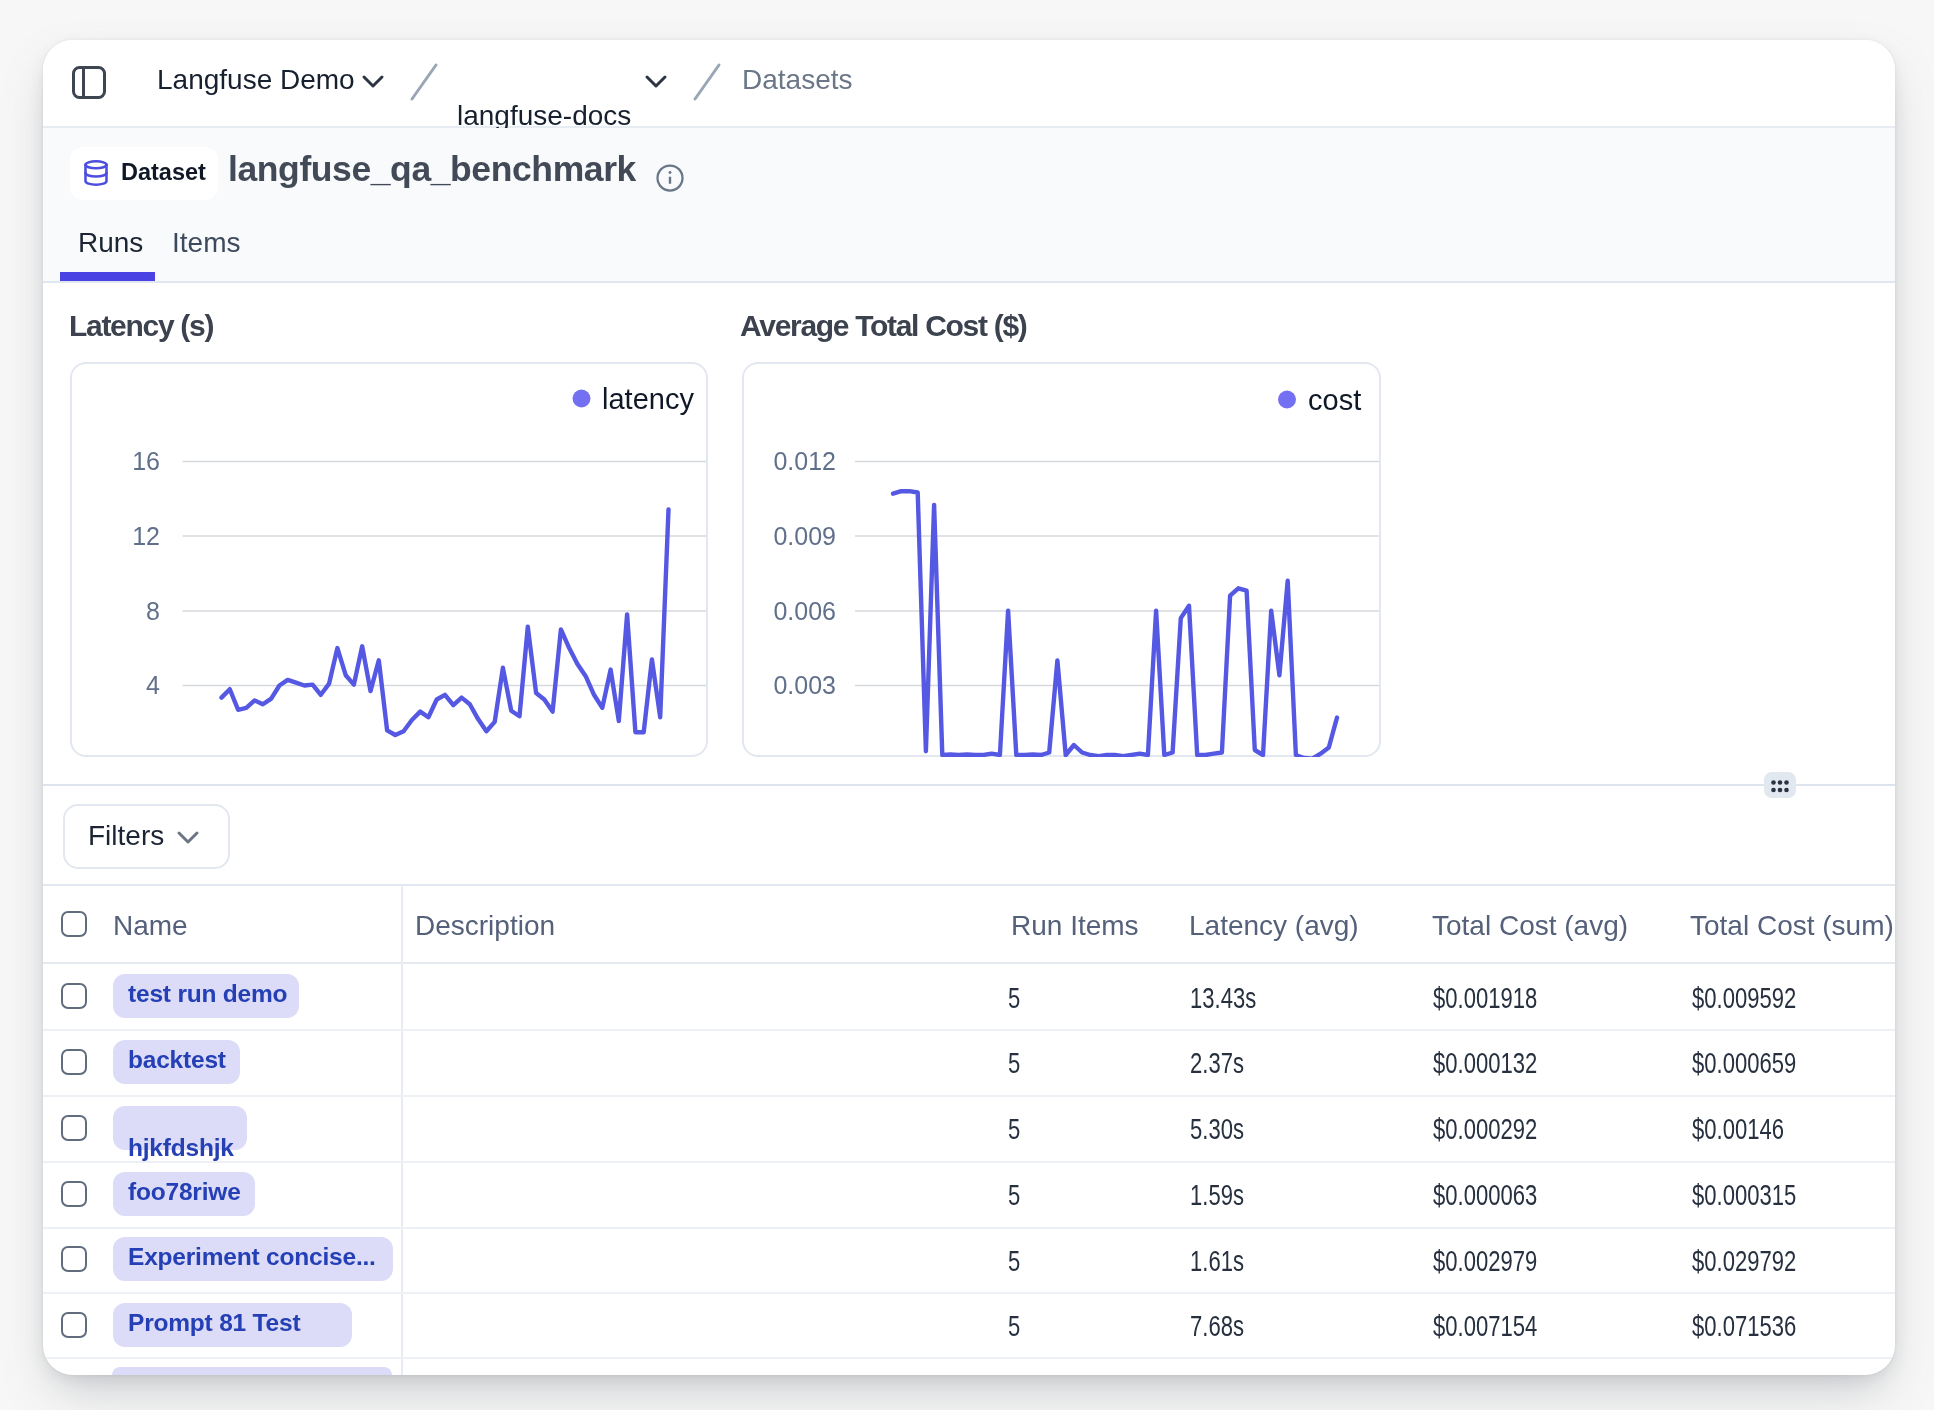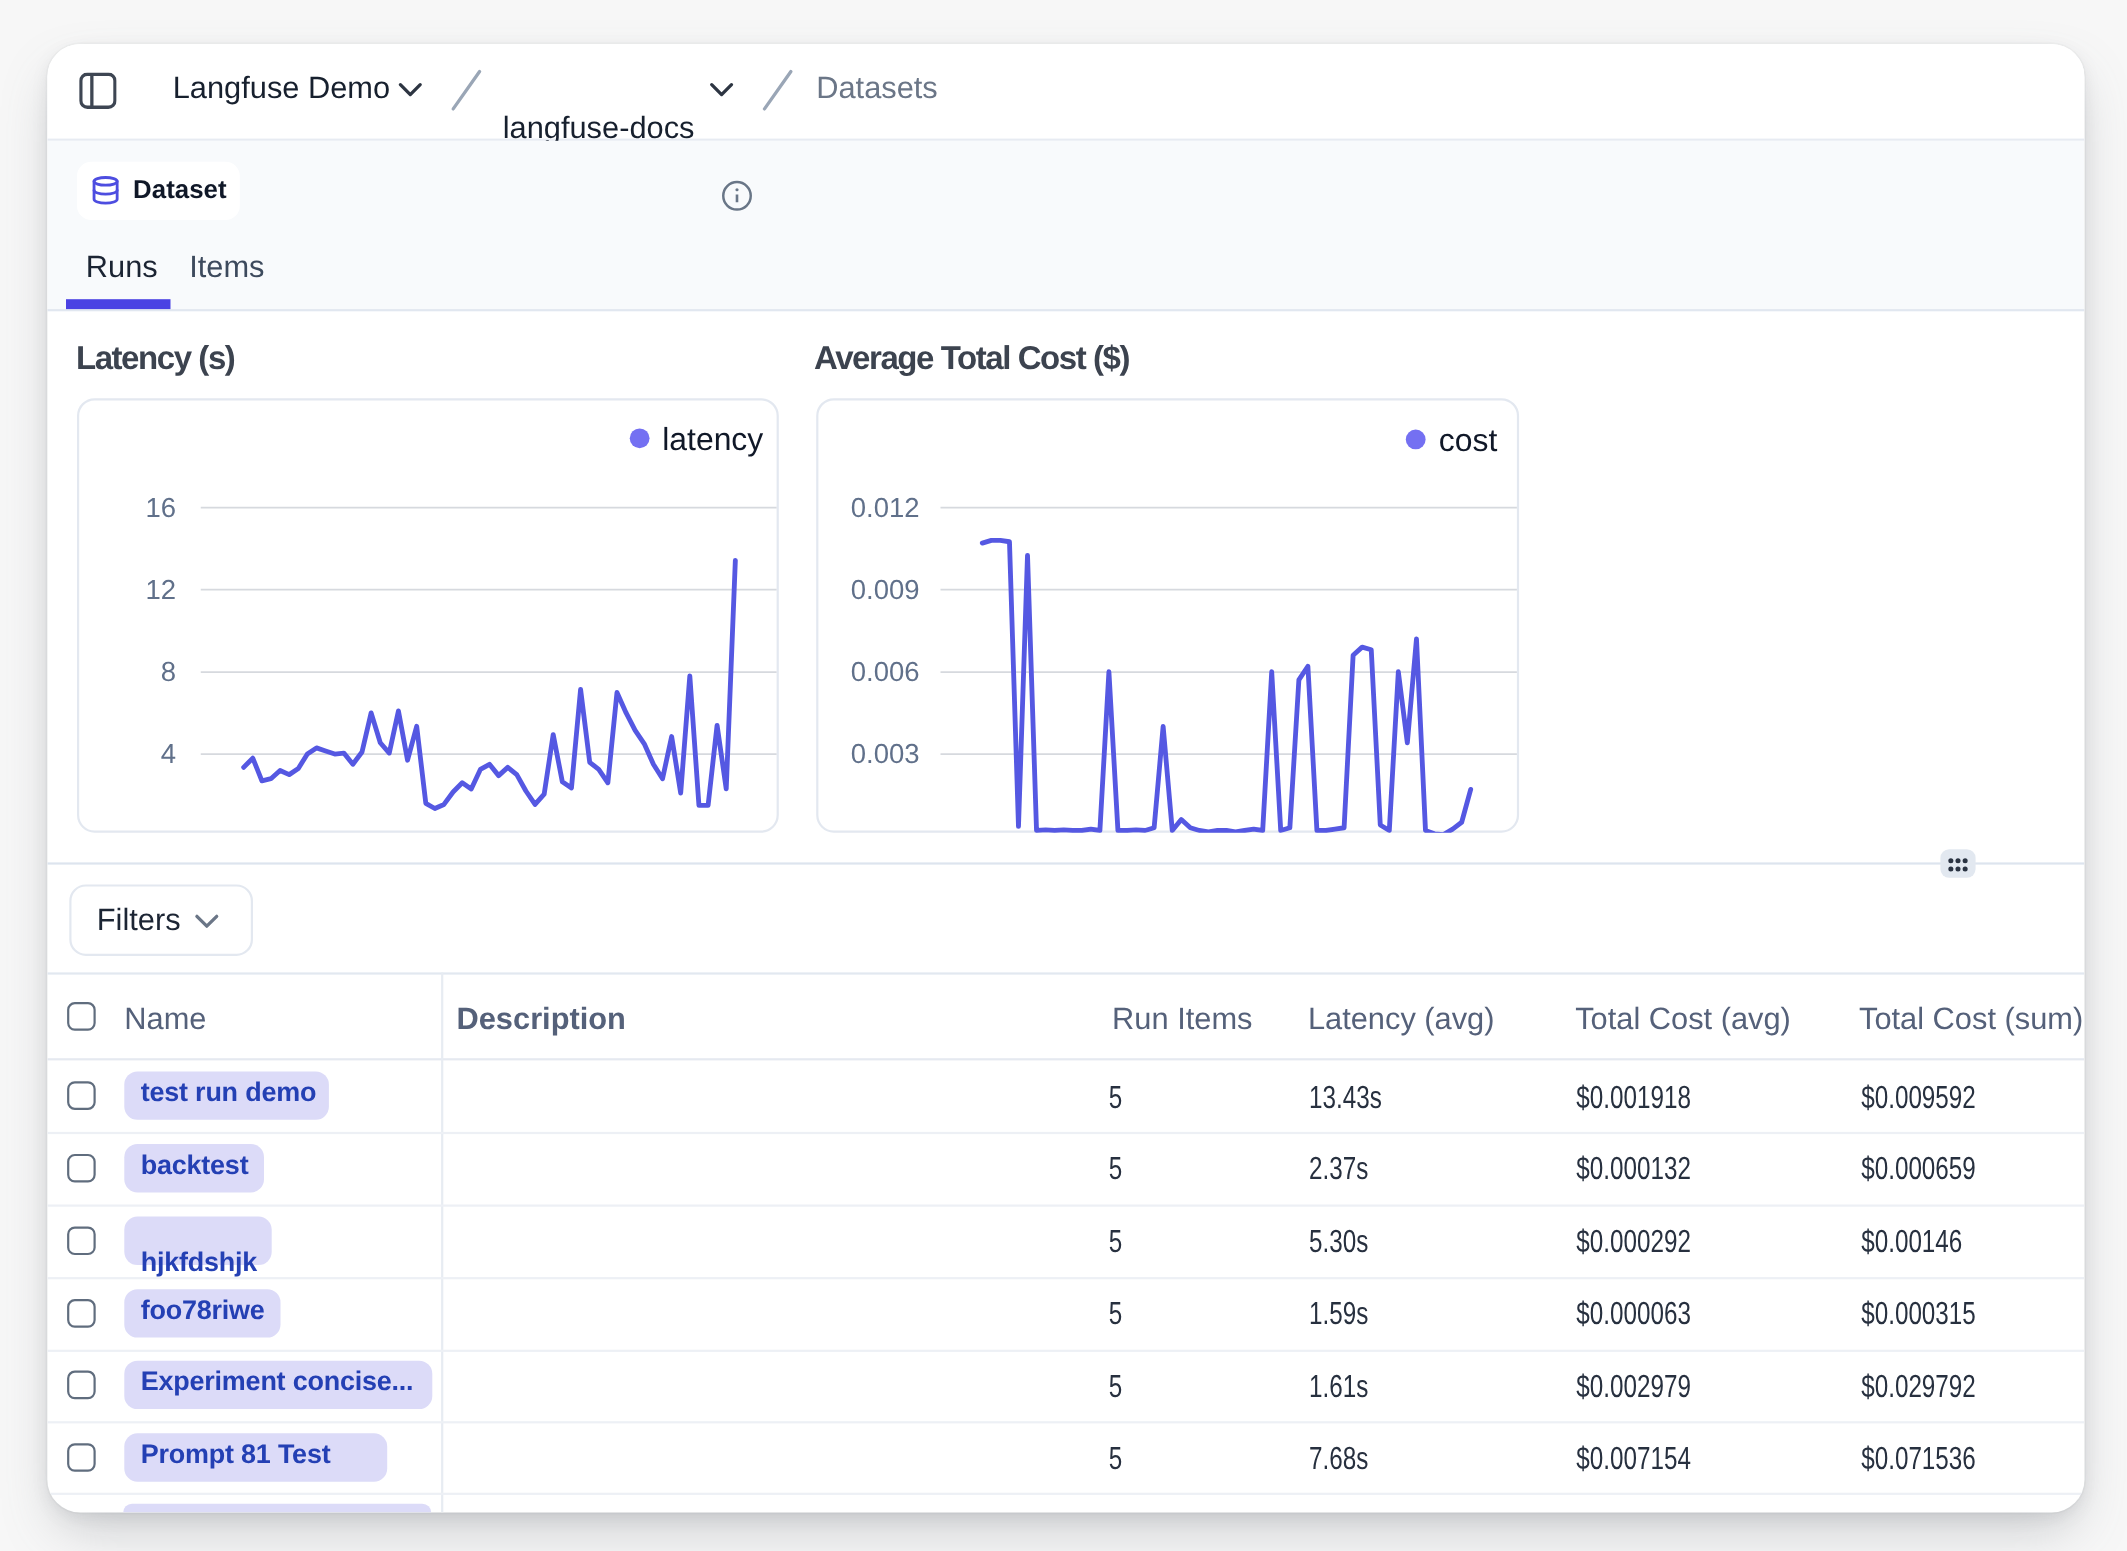--- a/index.html
+++ b/index.html
@@ -41,20 +41,21 @@
 
   <div class="abs" style="left:27px;top:107px;width:148px;height:53px;background:#fff;border-radius:13px;"></div>
   <svg class="abs" style="left:39px;top:116px" width="28" height="34" viewBox="0 0 24 24">
     <g fill="none" stroke="#4d4de0" stroke-width="2.2" stroke-linecap="round" stroke-linejoin="round">
       <ellipse cx="12" cy="5" rx="9" ry="3"></ellipse>
       <path d="M3 5v7c0 1.66 4.03 3 9 3s9-1.34 9-3V5"></path>
       <path d="M3 12v7c0 1.66 4.03 3 9 3s9-1.34 9-3v-7"></path>
     </g>
   </svg>
   <div class="abs" style="left:78px;top:118.5px;font-size:23.5px;font-weight:bold;color:#101828;">Dataset</div>
+  <div class="abs" style="left:185px;top:109px;font-size:35.5px;font-weight:bold;color:#434a57;letter-spacing:-.4px;">langfuse_qa_benchmark</div>
   <svg class="abs" style="left:612px;top:123px" width="30" height="30" viewBox="0 0 24 24">
     <circle cx="12" cy="12" r="10" fill="none" stroke="#697687" stroke-width="1.8"></circle>
     <line x1="12" y1="11" x2="12" y2="16.6" stroke="#697687" stroke-width="1.9"></line>
     <circle cx="12" cy="7.6" r="1.15" fill="#697687"></circle>
   </svg>
 
   <div class="abs" style="left:35px;top:186.5px;font-size:28px;font-weight:500;color:#1b2433;">Runs</div>
   <div class="abs" style="left:129px;top:186.5px;font-size:28px;font-weight:500;color:#3d4a5d;text-align:center;">Items</div>
   <div class="abs" style="left:16.5px;top:232px;width:95px;height:8.5px;background:#4b42e3;"></div>
 
@@ -129,21 +130,21 @@
   <div class="abs" style="left:0;top:1317px;width:1852px;height:2px;background:#edf0f5;"></div>
     <div class="abs" style="left:17.5px;top:871px;width:26px;height:26px;border:2.2px solid #606d7e;border-radius:7px;background:#fff;"></div>
   <div class="abs" style="left:17.5px;top:943px;width:26px;height:26px;border:2.2px solid #606d7e;border-radius:7px;background:#fff;"></div>
   <div class="abs" style="left:17.5px;top:1009px;width:26px;height:26px;border:2.2px solid #606d7e;border-radius:7px;background:#fff;"></div>
   <div class="abs" style="left:17.5px;top:1075px;width:26px;height:26px;border:2.2px solid #606d7e;border-radius:7px;background:#fff;"></div>
   <div class="abs" style="left:17.5px;top:1141px;width:26px;height:26px;border:2.2px solid #606d7e;border-radius:7px;background:#fff;"></div>
   <div class="abs" style="left:17.5px;top:1206px;width:26px;height:26px;border:2.2px solid #606d7e;border-radius:7px;background:#fff;"></div>
   <div class="abs" style="left:17.5px;top:1272px;width:26px;height:26px;border:2.2px solid #606d7e;border-radius:7px;background:#fff;"></div>
 
   <div class="abs" style="left:70px;top:870px;font-size:28px;font-weight:500;color:#55617a;">Name</div>
-  <div class="abs" style="left:372px;top:870px;font-size:28px;font-weight:700;color:#55617a;">Description</div>
+  <div class="abs" style="left:372px;top:870px;font-size:28px;font-weight:400;color:#55617a;">Description</div>
   <div class="abs" style="left:968px;top:870px;font-size:28px;font-weight:500;color:#55617a;text-align:right;">Run Items</div>
   <div class="abs" style="left:1146px;top:870px;font-size:28px;font-weight:500;color:#55617a;">Latency (avg)</div>
   <div class="abs" style="left:1389px;top:870px;font-size:28px;font-weight:500;color:#55617a;">Total Cost (avg)</div>
   <div class="abs" style="left:1647px;top:870px;font-size:28px;font-weight:500;color:#55617a;">Total Cost (sum)</div>
     <div class="abs" style="left:69.7px;top:934px;width:186px;height:44px;background:#dcdbf8;border-radius:12px;"></div>
   <div class="abs" style="left:85px;top:942px;font-size:24.5px;font-weight:bold;letter-spacing:-.2px;color:#2440b4;line-height:1;">test run demo</div>
   <div class="abs" style="left:965px;top:943.8px;font-size:29px;color:#27303f;line-height:1;transform:scaleX(.76);transform-origin:0 50%;">5</div>
   <div class="abs" style="left:1147px;top:943.8px;font-size:29px;color:#27303f;line-height:1;transform:scaleX(.76);transform-origin:0 50%;">13.43s</div>
   <div class="abs" style="left:1389.5px;top:943.8px;font-size:29px;color:#27303f;line-height:1;transform:scaleX(.76);transform-origin:0 50%;">$0.001918</div>
   <div class="abs" style="left:1649px;top:943.8px;font-size:29px;color:#27303f;line-height:1;transform:scaleX(.76);transform-origin:0 50%;">$0.009592</div>

